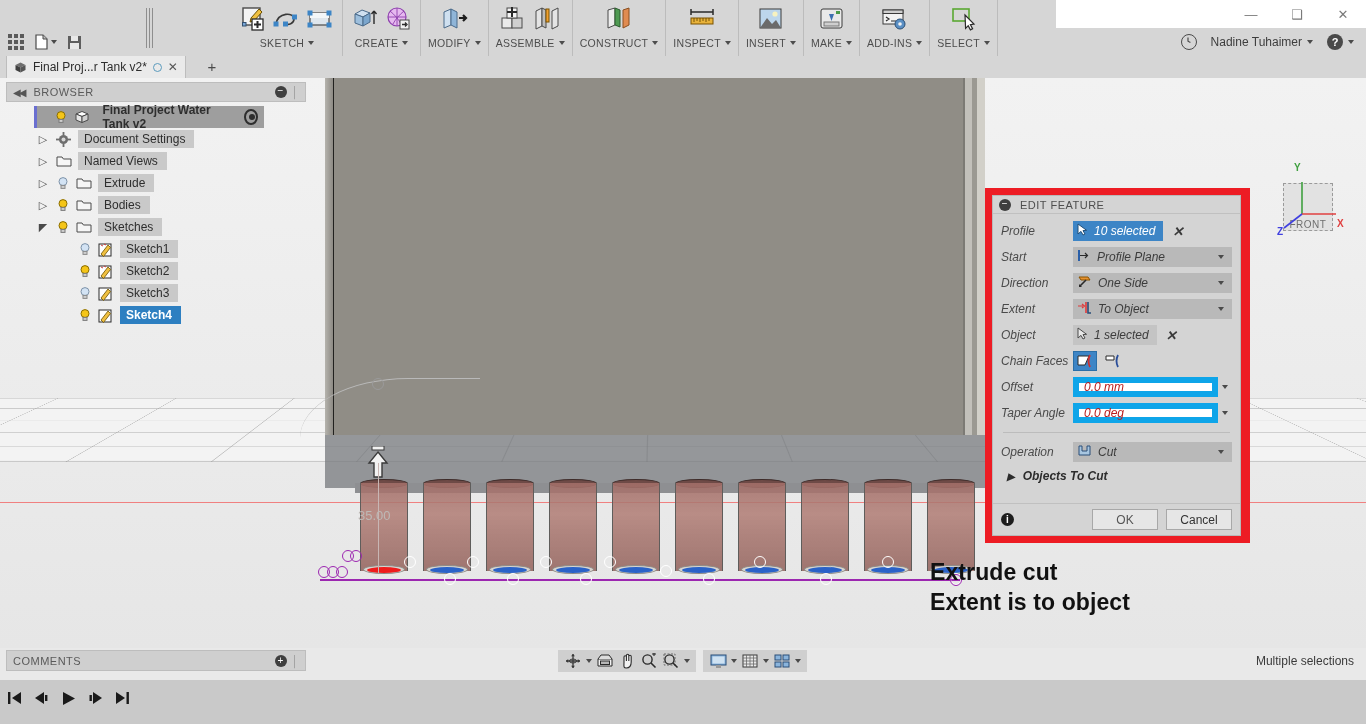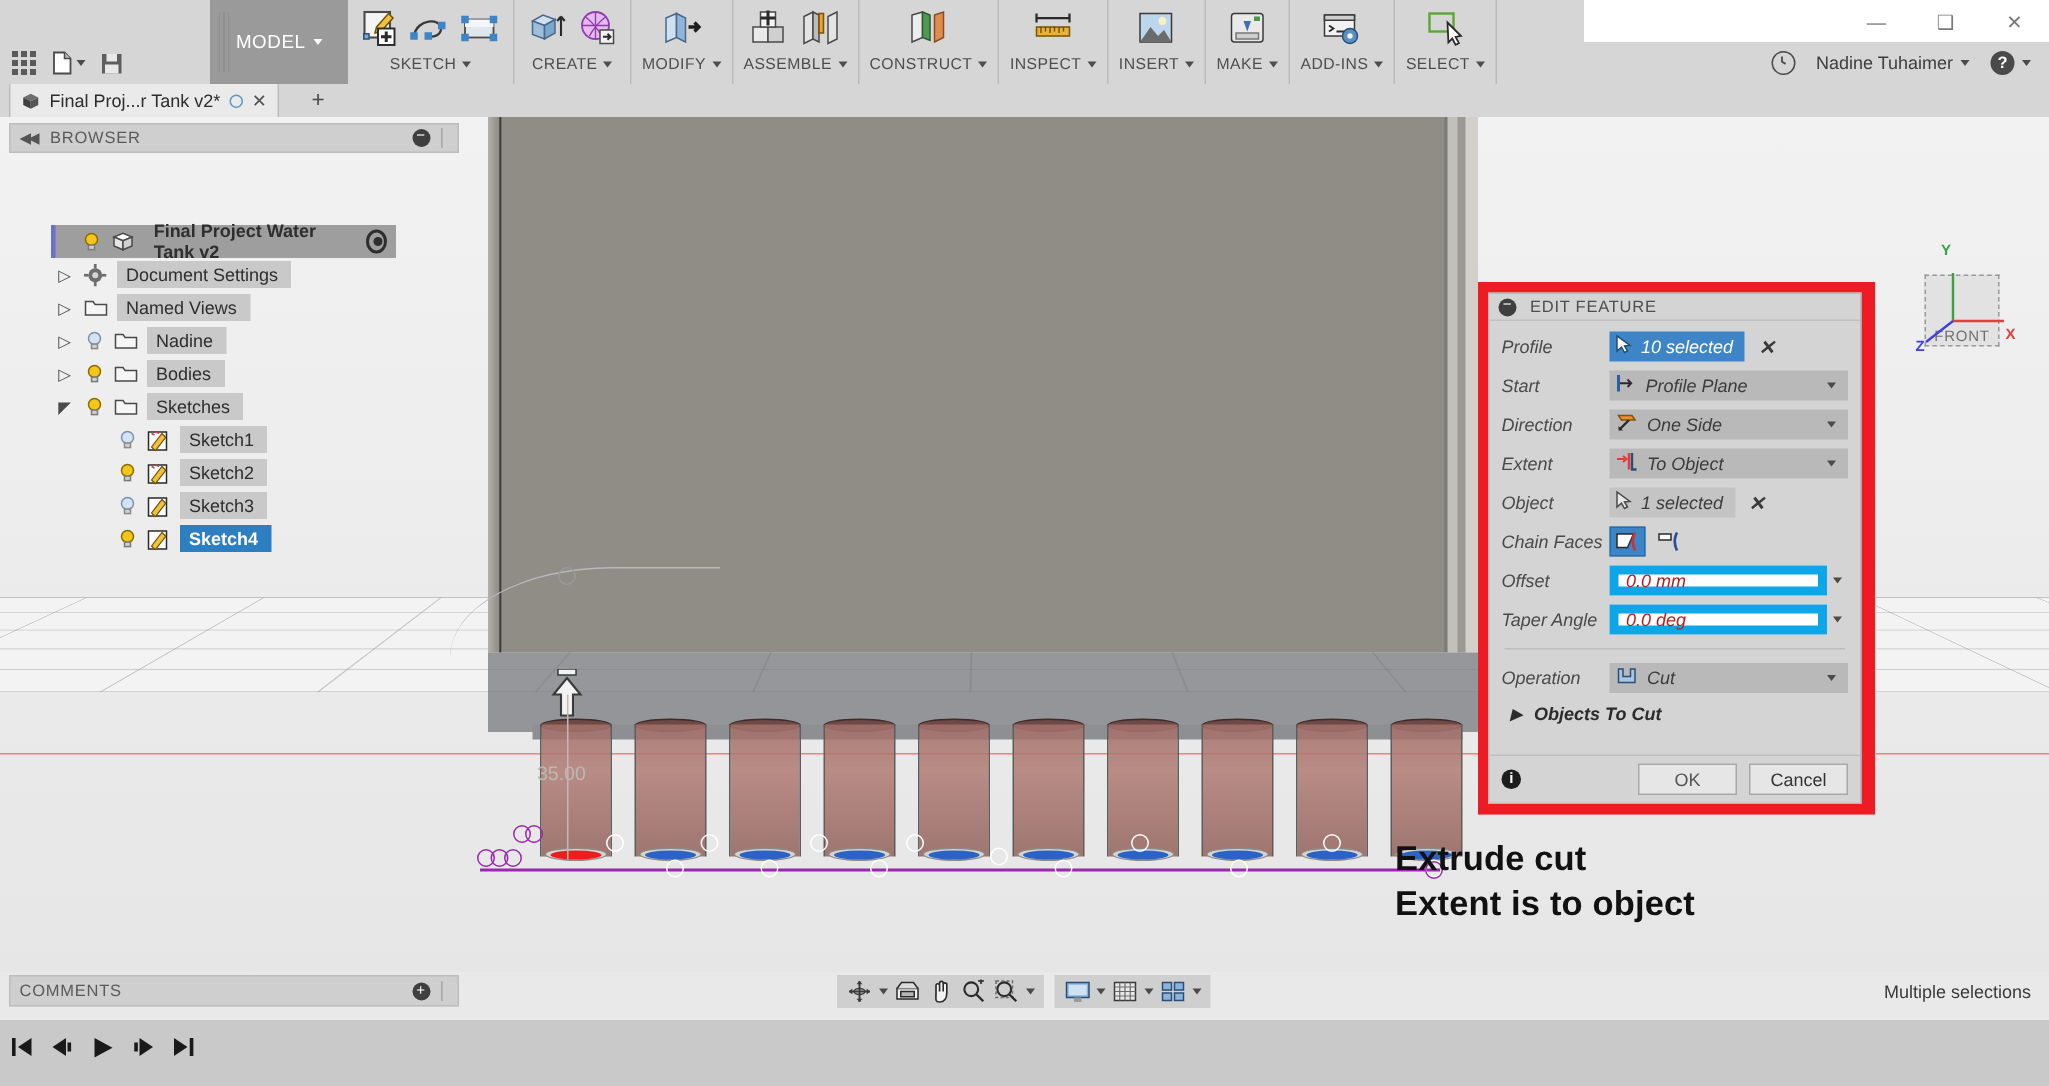--- a/index.html
+++ b/index.html
@@ -210,21 +210,20 @@
   .trow .twist{ width:14px; text-align:center; color:#4a4a4a; font-size:11px; }
   .trow .bulb{ width:14px; height:14px; }
   .trow .ticon{ width:16px; height:15px; }
   .trow .tlabel{
     background:#c9c9c9; padding:2px 9px 2px 6px; line-height:14px; color:#2e2e2e;
   }
   .trow.root .tlabel{ background:transparent; font-weight:bold; }
   .trow.root{
     background:#9e9e9e; margin-left:28px; width:230px; padding-left:0;
     border-left:3px solid #6a6fd0;
-    margin-top:44px;
   }
   .trow.sel .tlabel{ background:#2d7fc1; color:#fff; font-weight:bold; }
   .eye-ico{ width:16px;height:16px;border-radius:50%;border:2px solid #2e2e2e;
     position:relative; margin-left:auto; margin-right:6px;}
   .eye-ico::after{ content:""; position:absolute; left:3px; top:3px; width:6px;height:6px;
     border-radius:50%; background:#2e2e2e;}
 
   
   .efwrap{
     position:absolute; left:985px; top:188px; width:265px; height:355px;
@@ -339,24 +338,20 @@
     </div>
     <div class="qat-ico">
       <svg width="15" height="15" viewBox="0 0 15 15">
         <rect x="1" y="1" width="13" height="13" fill="#5e5e5e"></rect>
         <rect x="4" y="1" width="7" height="5" fill="#e8e8e8"></rect>
         <rect x="3" y="8" width="9" height="6" fill="#e8e8e8"></rect>
       </svg>
     </div>
   </div>
 
-  <div class="ws-switch">
-    <span>MODEL</span>
-    <span class="caret"></span>
-  </div>
   <div class="ws-handle"></div>
 
   <div class="ribbon-panels">
 
     <div class="rpanel">
       <div class="rpanel-icons">
         <span class="ricon">
           <svg width="30" height="30" viewBox="0 0 30 30">
             <rect x="4" y="4" width="17" height="17" fill="#f4f4f4" stroke="#4a4a4a" stroke-width="1.4"></rect>
             <rect x="3.5" y="18.5" width="3.5" height="3.5" fill="#7aa7d8" stroke="#33506f"></rect>
@@ -778,21 +773,21 @@
         <svg width="14" height="14" viewBox="0 0 14 14">
           <circle cx="7" cy="5.6" r="4" fill="#d3e3f4" stroke="#7d92a8"></circle>
           <rect x="5" y="9.4" width="4" height="3" fill="#cfcfcf" stroke="#8a8a8a"></rect>
         </svg>
       </span>
       <span class="ticon">
         <svg width="16" height="14" viewBox="0 0 16 14">
           <path d="M1 3h5l1.4 2H15v7H1z" fill="#f6f6f6" stroke="#4a4a4a"></path>
         </svg>
       </span>
-      <span class="tlabel">Nadine</span>
+      <span class="tlabel">Extrude</span>
     </div>
 
     <div class="trow" style="padding-left:30px">
       <span class="twist">▷</span>
       <span class="bulb">
         <svg width="14" height="14" viewBox="0 0 14 14">
           <circle cx="7" cy="5.6" r="4" fill="#f5c518" stroke="#8a6d00"></circle>
           <rect x="5" y="9.4" width="4" height="3" fill="#cfcfcf" stroke="#7a7a7a"></rect>
         </svg>
       </span>

